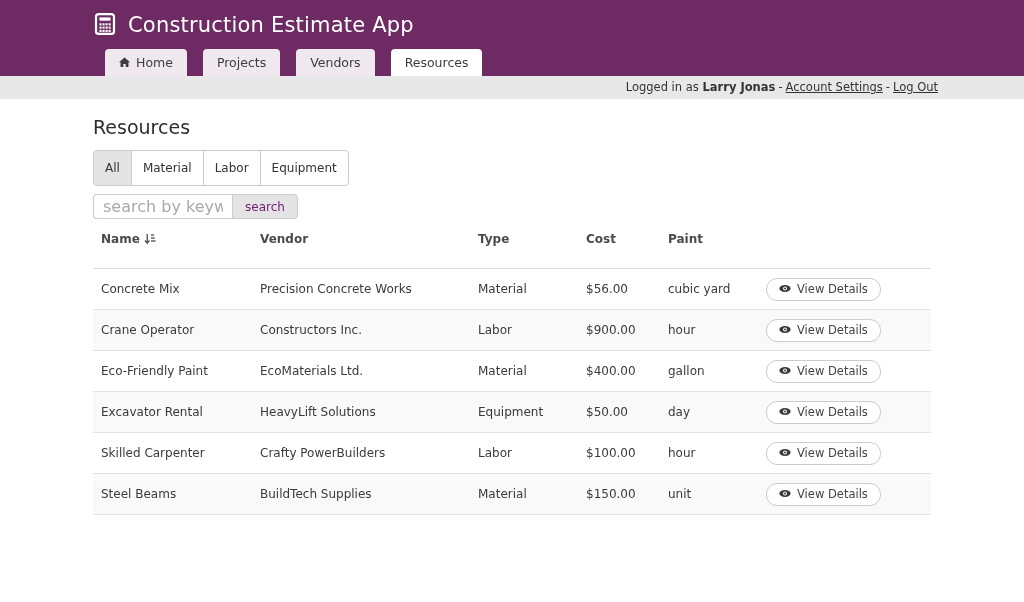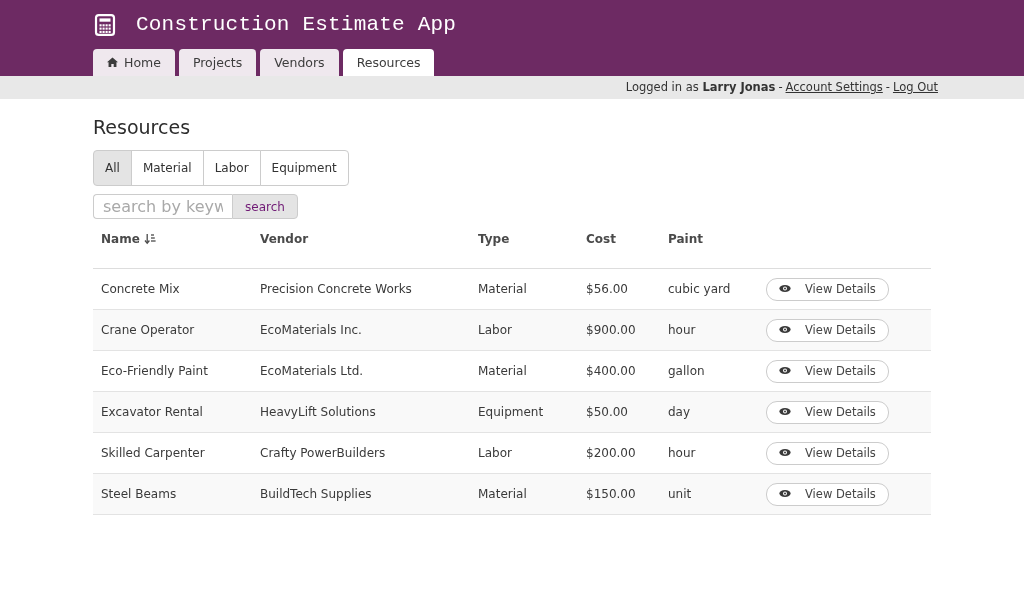--- a/index.html
+++ b/index.html
@@ -10,39 +10,39 @@
     -webkit-font-smoothing: antialiased;
   }
 
   
   .app-header {
     position: relative;
     height: 76px;
     background: #6d2a63;
   }
   .brand {
-    display: flex; align-items: center; gap: 20px;
+    display: flex; gap: 12px;
     padding: 13px 0 0 94px;
     color: #fff;
-    font-family: Liberation Mono, monospace;
   }
   .brand-title { font-size: 21px; letter-spacing: 0.2px; }
   .tabs {
     position: absolute; bottom: 0; left: 93px;
     display: flex; gap: 4px;
   }
   .tab {
     display: inline-flex; align-items: center; gap: 6px;
     background: #efe8ee;
     color: #3c3c3c;
     font-size: 12.5px;
     padding: 6px 14px 6px 14px;
     border-radius: 4px 4px 0 0;
     text-decoration: none;
     cursor: pointer;
+    margin-left: 12px;
   }
   .tab.active { background: #ffffff; }
 
   
   .user-bar { background: #e8e8e8; height: 23px; }
   .user-bar-inner {
     width: 845px; margin-left: 93px;
     text-align: right;
     font-size: 11.5px; color: #333;
     line-height: 23px;
@@ -109,21 +109,21 @@
   .tbody .tr:nth-child(even) { background: #f9f9f9; }
   .td, .th { flex: 0 0 auto; }
   .col-name   { width: 159px; padding-left: 8px; display: flex; align-items: center; gap: 4px; }
   .col-vendor { width: 218px; }
   .col-type   { width: 108px; }
   .col-cost   { width: 82px; }
   .col-metric { width: 90px; }
   .col-action { flex: 1 1 auto; padding-left: 8px; }
 
   .view-btn {
-    display: inline-flex; align-items: center; gap: 14px;
+    display: inline-flex; align-items: center; gap: 6px;
     background: #fff; border: 1px solid #ccc;
     border-radius: 11px;
     padding: 3px 12px 4px 12px;
     font-size: 11.5px; color: #444;
     font-family: inherit;
     cursor: pointer;
   }
 
   .icon { display: inline-flex; }
 </style>
@@ -234,21 +234,21 @@
             <circle cx="6" cy="4.5" r="1" fill="#3a3a3a"></circle>
           </svg>
         </span>
         <span>View Details</span>
       </button>
     </div>
   </div>
 
   <div class="tr">
     <div class="td col-name">Crane Operator</div>
-    <div class="td col-vendor">EcoMaterials Inc.</div>
+    <div class="td col-vendor">Constructors Inc.</div>
     <div class="td col-type">Labor</div>
     <div class="td col-cost">$900.00</div>
     <div class="td col-metric">hour</div>
     <div class="td col-action">
       <button class="view-btn">
         <span class="icon">
           <svg width="12" height="9" viewBox="0 0 12 9">
             <ellipse cx="6" cy="4.5" rx="5.6" ry="3.4" fill="#3a3a3a"></ellipse>
             <circle cx="6" cy="4.5" r="2" fill="#ffffff"></circle>
             <circle cx="6" cy="4.5" r="1" fill="#3a3a3a"></circle>
@@ -296,21 +296,21 @@
         </span>
         <span>View Details</span>
       </button>
     </div>
   </div>
 
   <div class="tr">
     <div class="td col-name">Skilled Carpenter</div>
     <div class="td col-vendor">Crafty PowerBuilders</div>
     <div class="td col-type">Labor</div>
-    <div class="td col-cost">$200.00</div>
+    <div class="td col-cost">$100.00</div>
     <div class="td col-metric">hour</div>
     <div class="td col-action">
       <button class="view-btn">
         <span class="icon">
           <svg width="12" height="9" viewBox="0 0 12 9">
             <ellipse cx="6" cy="4.5" rx="5.6" ry="3.4" fill="#3a3a3a"></ellipse>
             <circle cx="6" cy="4.5" r="2" fill="#ffffff"></circle>
             <circle cx="6" cy="4.5" r="1" fill="#3a3a3a"></circle>
           </svg>
         </span>

